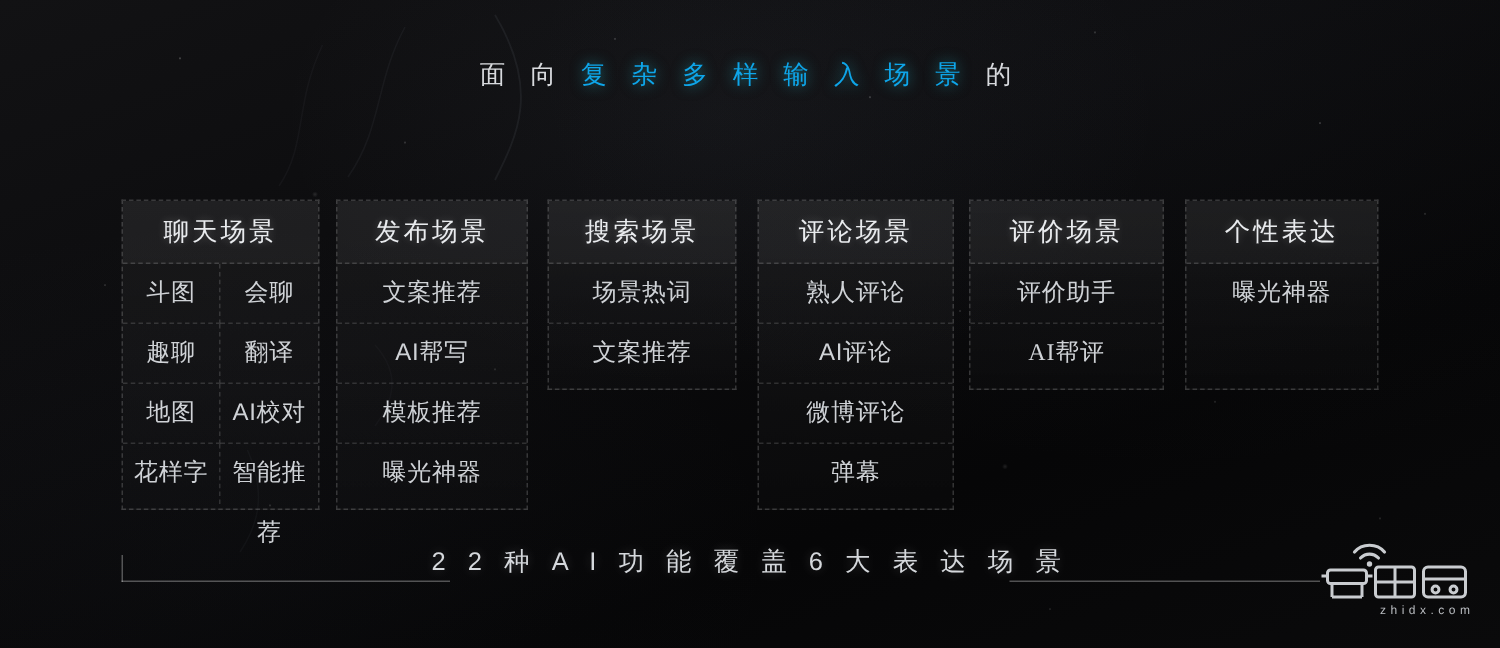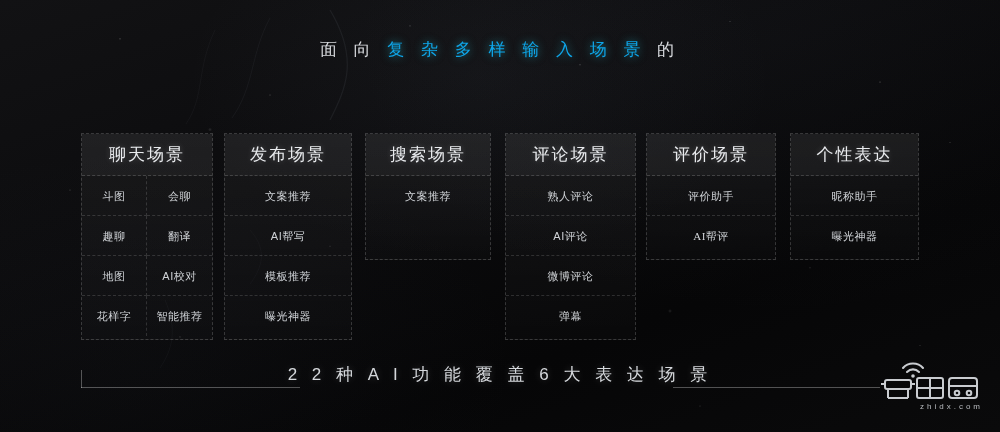--- a/index.html
+++ b/index.html
@@ -64,21 +64,21 @@
   .card-title{
     height:42px; line-height:42px; text-align:center;
     font-size:17px; color:#e9ebee; letter-spacing:2px;
     background:rgba(255,255,255,.035);
     border-bottom:1px dashed rgba(255,255,255,.17);
     text-shadow:0 0 6px rgba(255,255,255,.22);
   }
   .card-body{ display:flex; flex-wrap:wrap; }
   .cell{
     height:40px; line-height:40px; text-align:center;
-    font-size:11px; color:#cfd2d6; letter-spacing:.5px;
+    font-size:16px; color:#cfd2d6; letter-spacing:.5px;
     border-bottom:1px dashed rgba(255,255,255,.14);
     border-right:1px dashed rgba(255,255,255,.14);
     box-sizing:border-box;
   }
   .card-body.cols2 .cell{ width:50%; }
   .card-body.cols2 .cell:nth-child(2n){ border-right:none; }
   .card-body.cols1 .cell{ width:100%; border-right:none; }
   .cell.last-row{ border-bottom:none; }
 
   
@@ -143,20 +143,21 @@
       <div class="cell">文案推荐</div>
       <div class="cell">AI帮写</div>
       <div class="cell">模板推荐</div>
       <div class="cell last-row">曝光神器</div>
     </div>
   </div>
 
   <div class="card" style="left:365px;width:126px;height:127px;">
     <div class="card-title">搜索场景</div>
     <div class="card-body cols1">
+      <div class="cell">场景热词</div>
       <div class="cell last-row">文案推荐</div>
     </div>
   </div>
 
   <div class="card" style="left:505px;width:131px;height:207px;">
     <div class="card-title">评论场景</div>
     <div class="card-body cols1">
       <div class="cell">熟人评论</div>
       <div class="cell">AI评论</div>
       <div class="cell">微博评论</div>
@@ -168,21 +169,20 @@
     <div class="card-title">评价场景</div>
     <div class="card-body cols1">
       <div class="cell">评价助手</div>
       <div class="cell last-row">AI帮评</div>
     </div>
   </div>
 
   <div class="card" style="left:790px;width:129px;height:127px;">
     <div class="card-title">个性表达</div>
     <div class="card-body cols1">
-      <div class="cell">昵称助手</div>
       <div class="cell last-row">曝光神器</div>
     </div>
   </div>
 </div>
 
 <div id="footer">
   <div id="bracket-left"></div>
   <div class="rule" id="rule-left"></div>
   <div class="rule" id="rule-right"></div>
   <div id="footer-text">2 2 种 A I 功 能    覆 盖 6 大 表 达 场 景</div>

